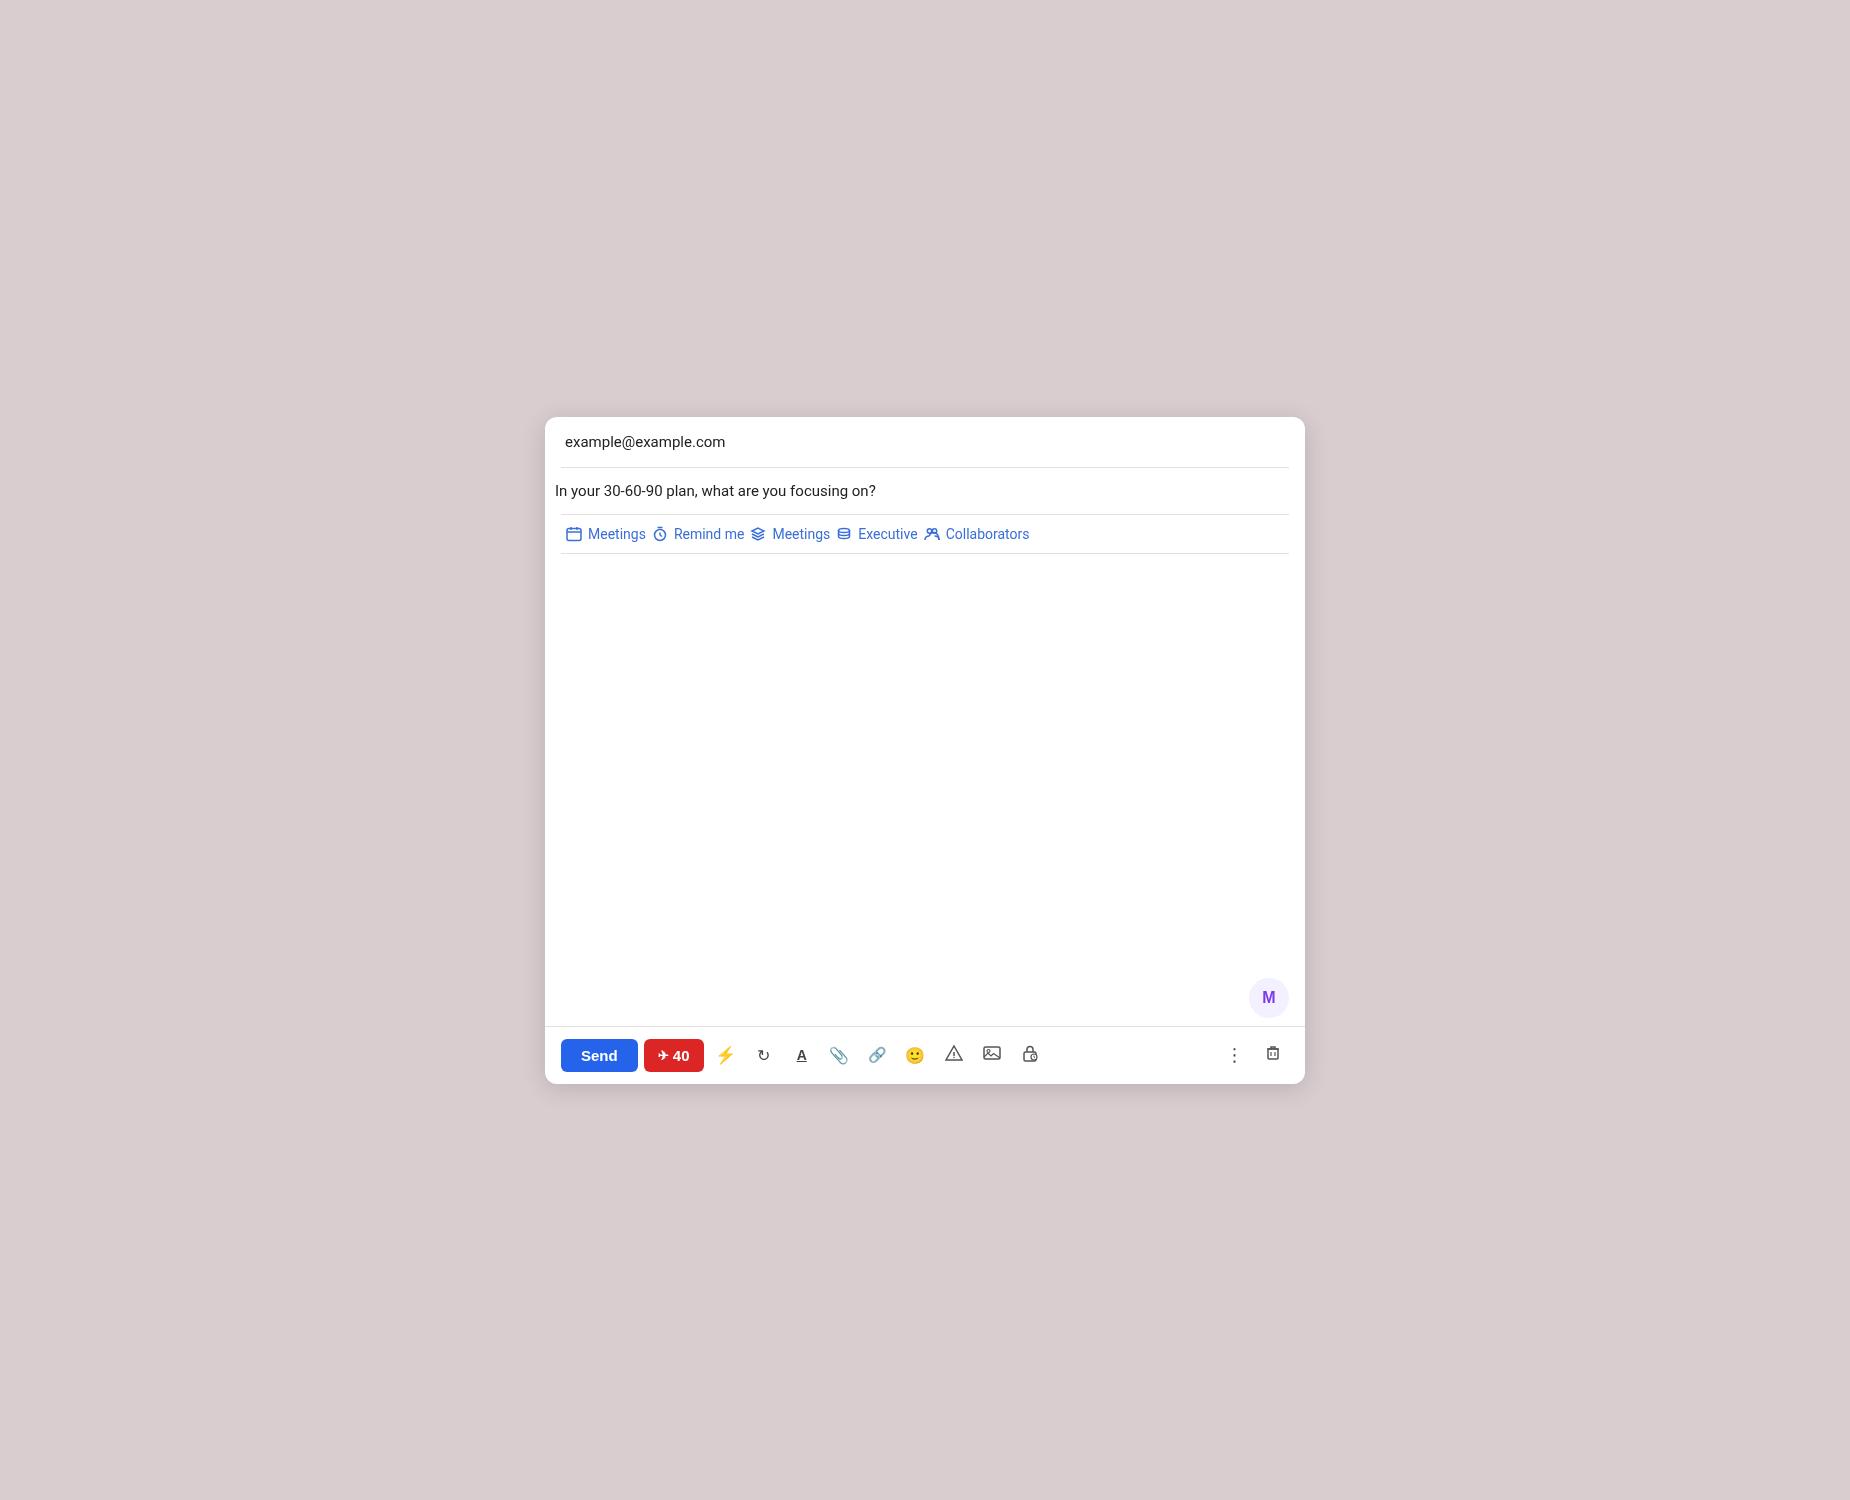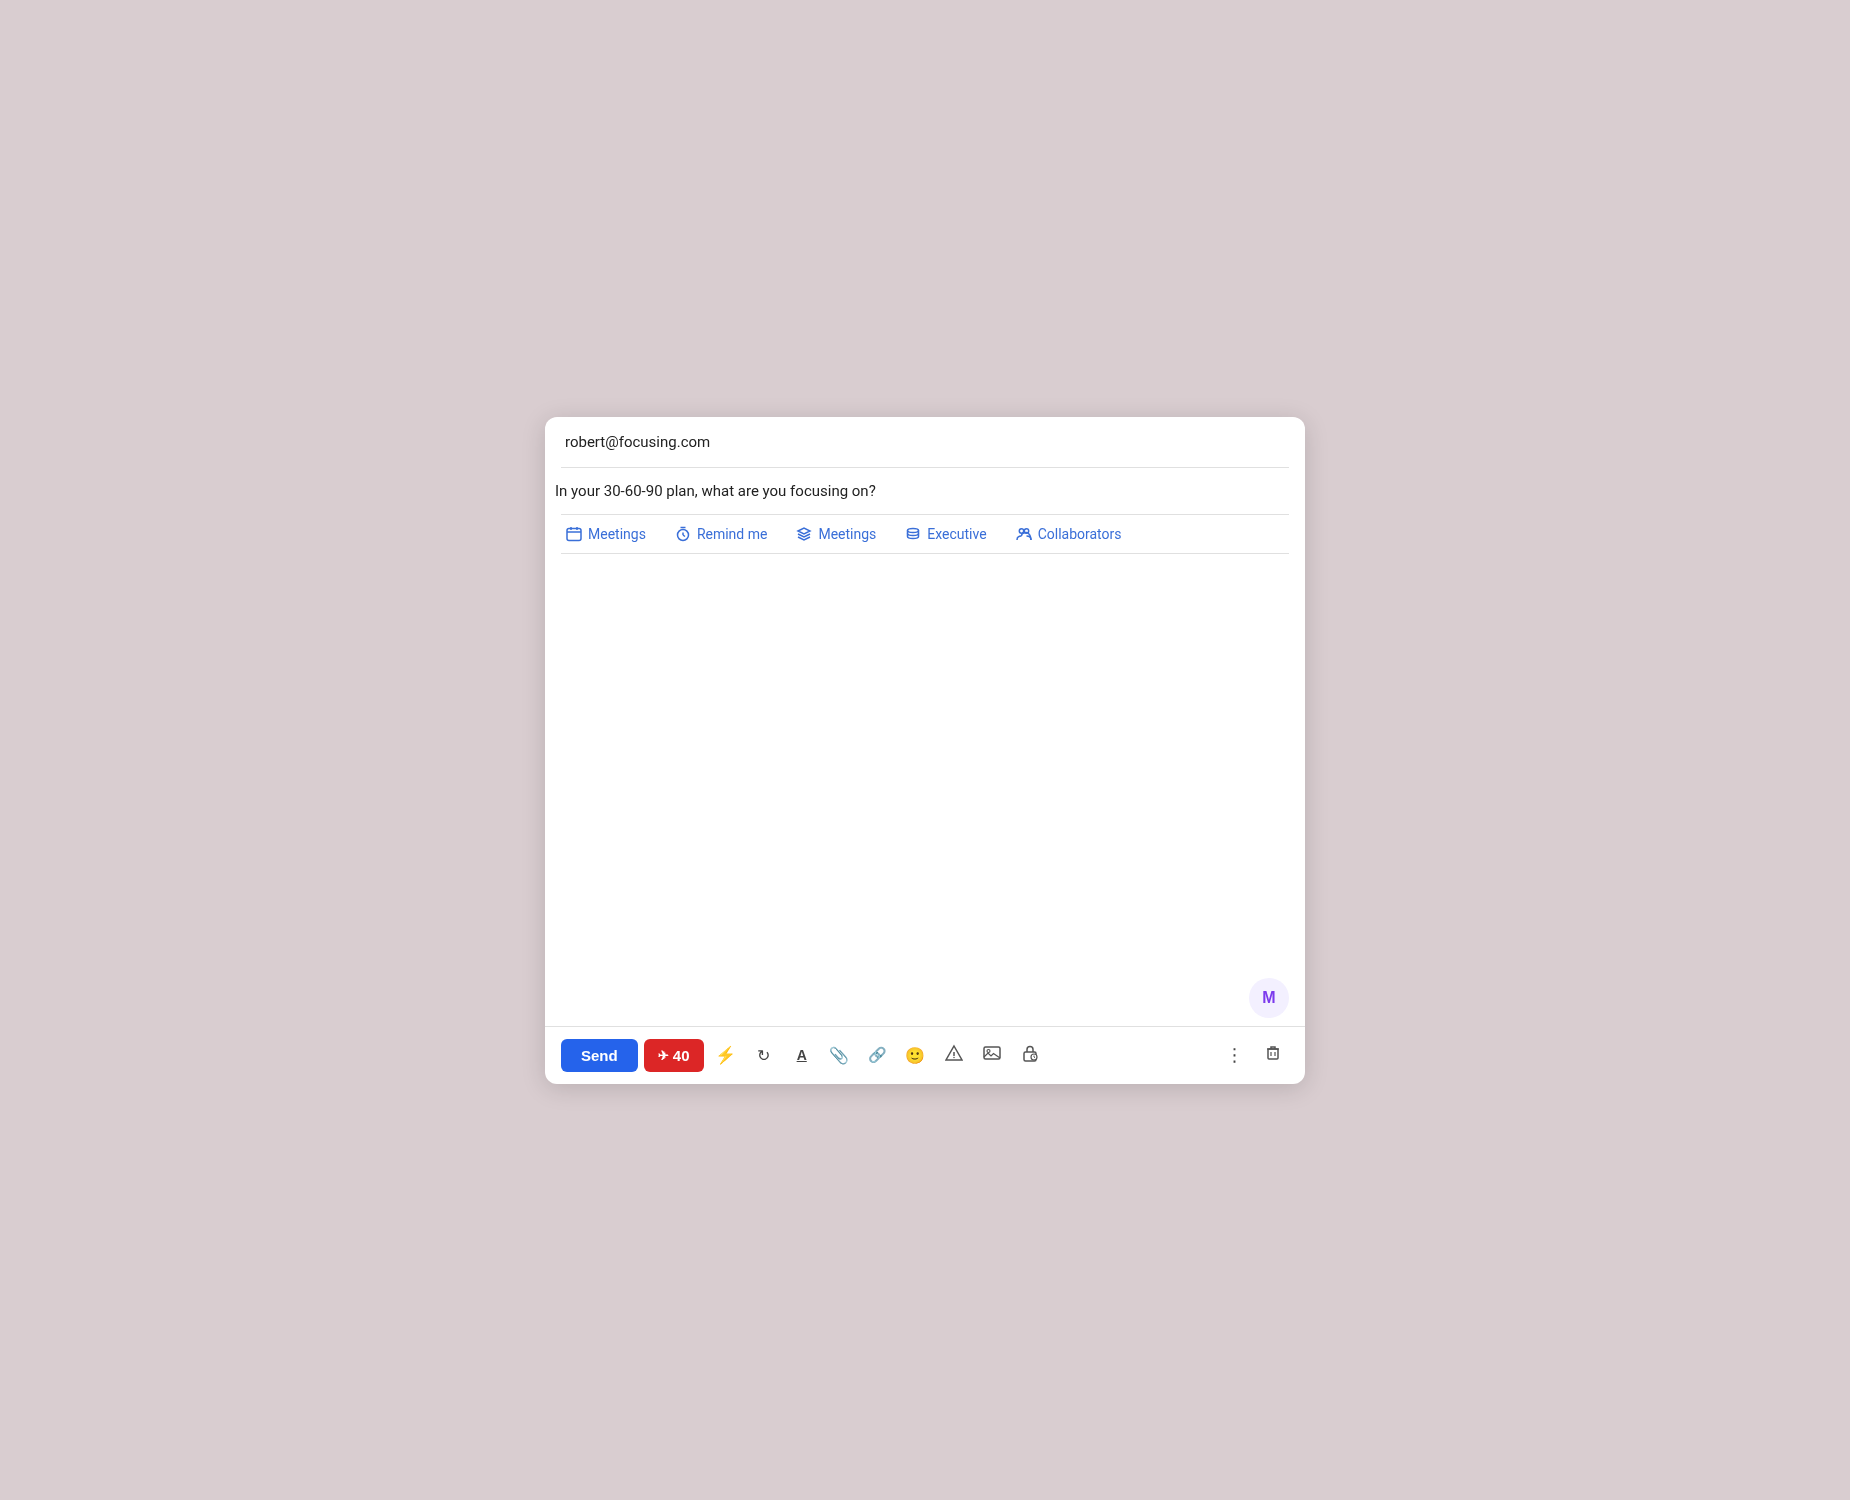--- a/index.html
+++ b/index.html
@@ -48,21 +48,21 @@
 
     .subject-field-text {
       font-size: 15px;
       color: #222;
     }
 
     .toolbar-row {
       padding: 10px 20px;
       display: flex;
       align-items: center;
-      gap: 28px;
+      gap: 5px;
     }
 
     .toolbar-item {
       display: flex;
       align-items: center;
       gap: 5px;
       font-size: 14px;
       color: #3a6fd8;
       cursor: pointer;
       user-select: none;
@@ -182,21 +182,21 @@
       width: 16px;
       height: 16px;
     }
   </style>
 </head>
 <body>
 
 <div class="email-compose">
 
   <div class="to-field">
-    <span class="to-field-text">robert@focusing.com</span>
+    <span class="to-field-text">example@example.com</span>
   </div>
 
   <div class="divider"></div>
 
   <div class="subject-field">
     <span class="subject-field-text">In your 30-60-90 plan, what are you focusing on?</span>
   </div>
 
   <div class="divider"></div>
 

